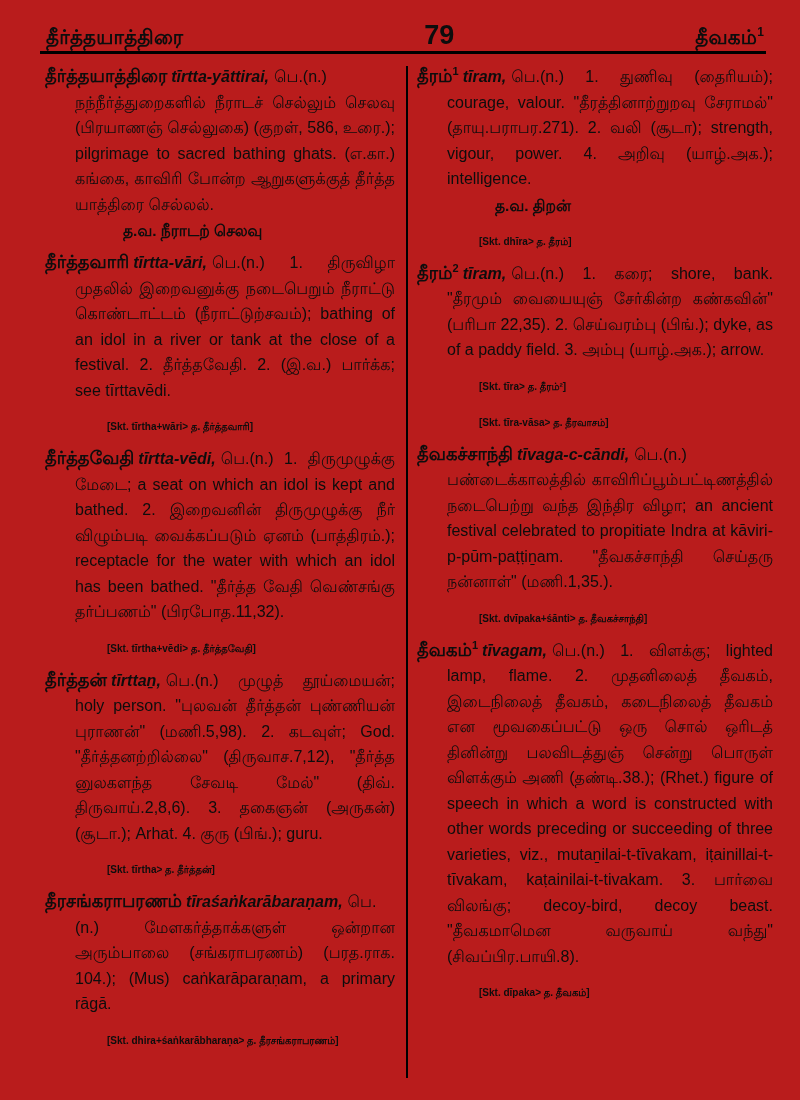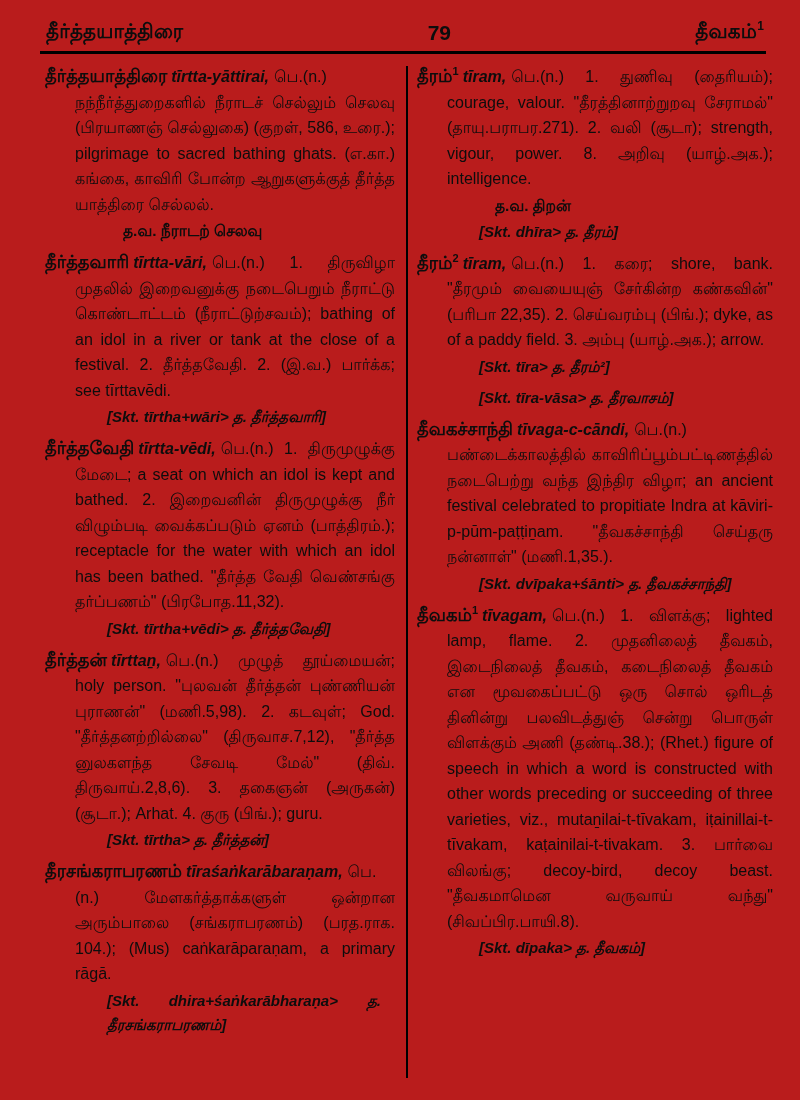--- a/index.html
+++ b/index.html
@@ -7,39 +7,39 @@
     width:800px;height:1100px;background:#f5f5f2;
     font-family:"Liberation Sans","DejaVu Sans",sans-serif;
     color:#0d0d0d;
   }
   .page{position:relative;width:800px;height:1100px;background:#b91c1c;overflow:hidden;}
   .header{
     position:absolute;top:20px;left:46px;right:36px;
     display:flex;justify-content:space-between;align-items:flex-end;
   }
   .hdr-word{font-weight:bold;font-size:20px;letter-spacing:.2px;}
-  .hdr-page{font-weight:bold;font-size:21px;}
+  .hdr-page{font-weight:bold;font-size:27px;}
   .hdr-rule{position:absolute;top:51px;left:40px;right:34px;border-top:3px solid #000;}
   .content{position:absolute;top:64px;left:45px;display:flex;}
   .col{width:350px;}
   .col.right{width:356px;}
   .divider{width:2px;background:#000;height:1012px;margin:2px 9px 0 11px;}
   .entry{margin-bottom:7px;}
   .ebody{
     margin:0 0 1px;padding-left:30px;text-indent:-30px;
     text-align:justify;font-size:16px;line-height:25.5px;
   }
   .hw{font-weight:bold;font-size:18px;}
   .hw sup{font-size:11px;font-weight:bold;vertical-align:super;line-height:0;}
   .hdr-word sup{font-size:12px;vertical-align:super;line-height:0;}
   .tr{font-style:italic;font-weight:bold;padding:0 5px 0 4px;}
   .tv{font-weight:bold;margin:0 0 1px 78px;font-size:15.5px;line-height:25px;}
   .ety{
-    font-weight:bold;font-style:italic;margin:2px 0 2px 62px;
-    font-size:15px;line-height:24px;text-align:justify;padding-right:14px;
+    font-weight:bold;margin:12px 0 2px 62px;
+    font-size:10px;line-height:24px;text-align:justify;padding-right:14px;
   }
   p:empty{display:none;margin:0;}
 </style>
 </head>
 <body>
 
 <div class="page">
 
   <div class="header">
     <span class="hdr-word">தீர்த்தயாத்திரை</span>
@@ -81,21 +81,21 @@
         <p class="ety">[Skt. dhira+śaṅkarābharaṇa&gt; த. தீரசங்கராபரணம்]</p>
       </div>
 
     </div>
 
     <div class="divider"></div>
 
     <div class="col right">
 
       <div class="entry">
-        <p class="ebody"><span class="hw"><span>தீரம்</span><sup>1</sup></span><i class="tr">tīram,</i><span>பெ.(n.) 1. துணிவு (தைரியம்); courage, valour. "தீரத்தினாற்றுறவு சேராமல்" (தாயு.பராபர.271). 2. வலி (சூடா); strength, vigour, power. 8. அறிவு (யாழ்.அக.); intelligence.</span></p>
+        <p class="ebody"><span class="hw"><span>தீரம்</span><sup>1</sup></span><i class="tr">tīram,</i><span>பெ.(n.) 1. துணிவு (தைரியம்); courage, valour. "தீரத்தினாற்றுறவு சேராமல்" (தாயு.பராபர.271). 2. வலி (சூடா); strength, vigour, power. 4. அறிவு (யாழ்.அக.); intelligence.</span></p>
         <p class="tv">த.வ. திறன்</p>
         <p class="ety">[Skt. dhīra&gt; த. தீரம்]</p>
       </div>
 
       <div class="entry">
         <p class="ebody"><span class="hw"><span>தீரம்</span><sup>2</sup></span><i class="tr">tīram,</i><span>பெ.(n.) 1. கரை; shore, bank. "தீரமும் வையையுஞ் சேர்கின்ற கண்கவின்" (பரிபா 22,35). 2. செய்வரம்பு (பிங்.); dyke, as of a paddy field. 3. அம்பு (யாழ்.அக.); arrow.</span></p>
 
         <p class="ety">[Skt. tīra&gt; த. தீரம்²]</p>
       </div>
 

